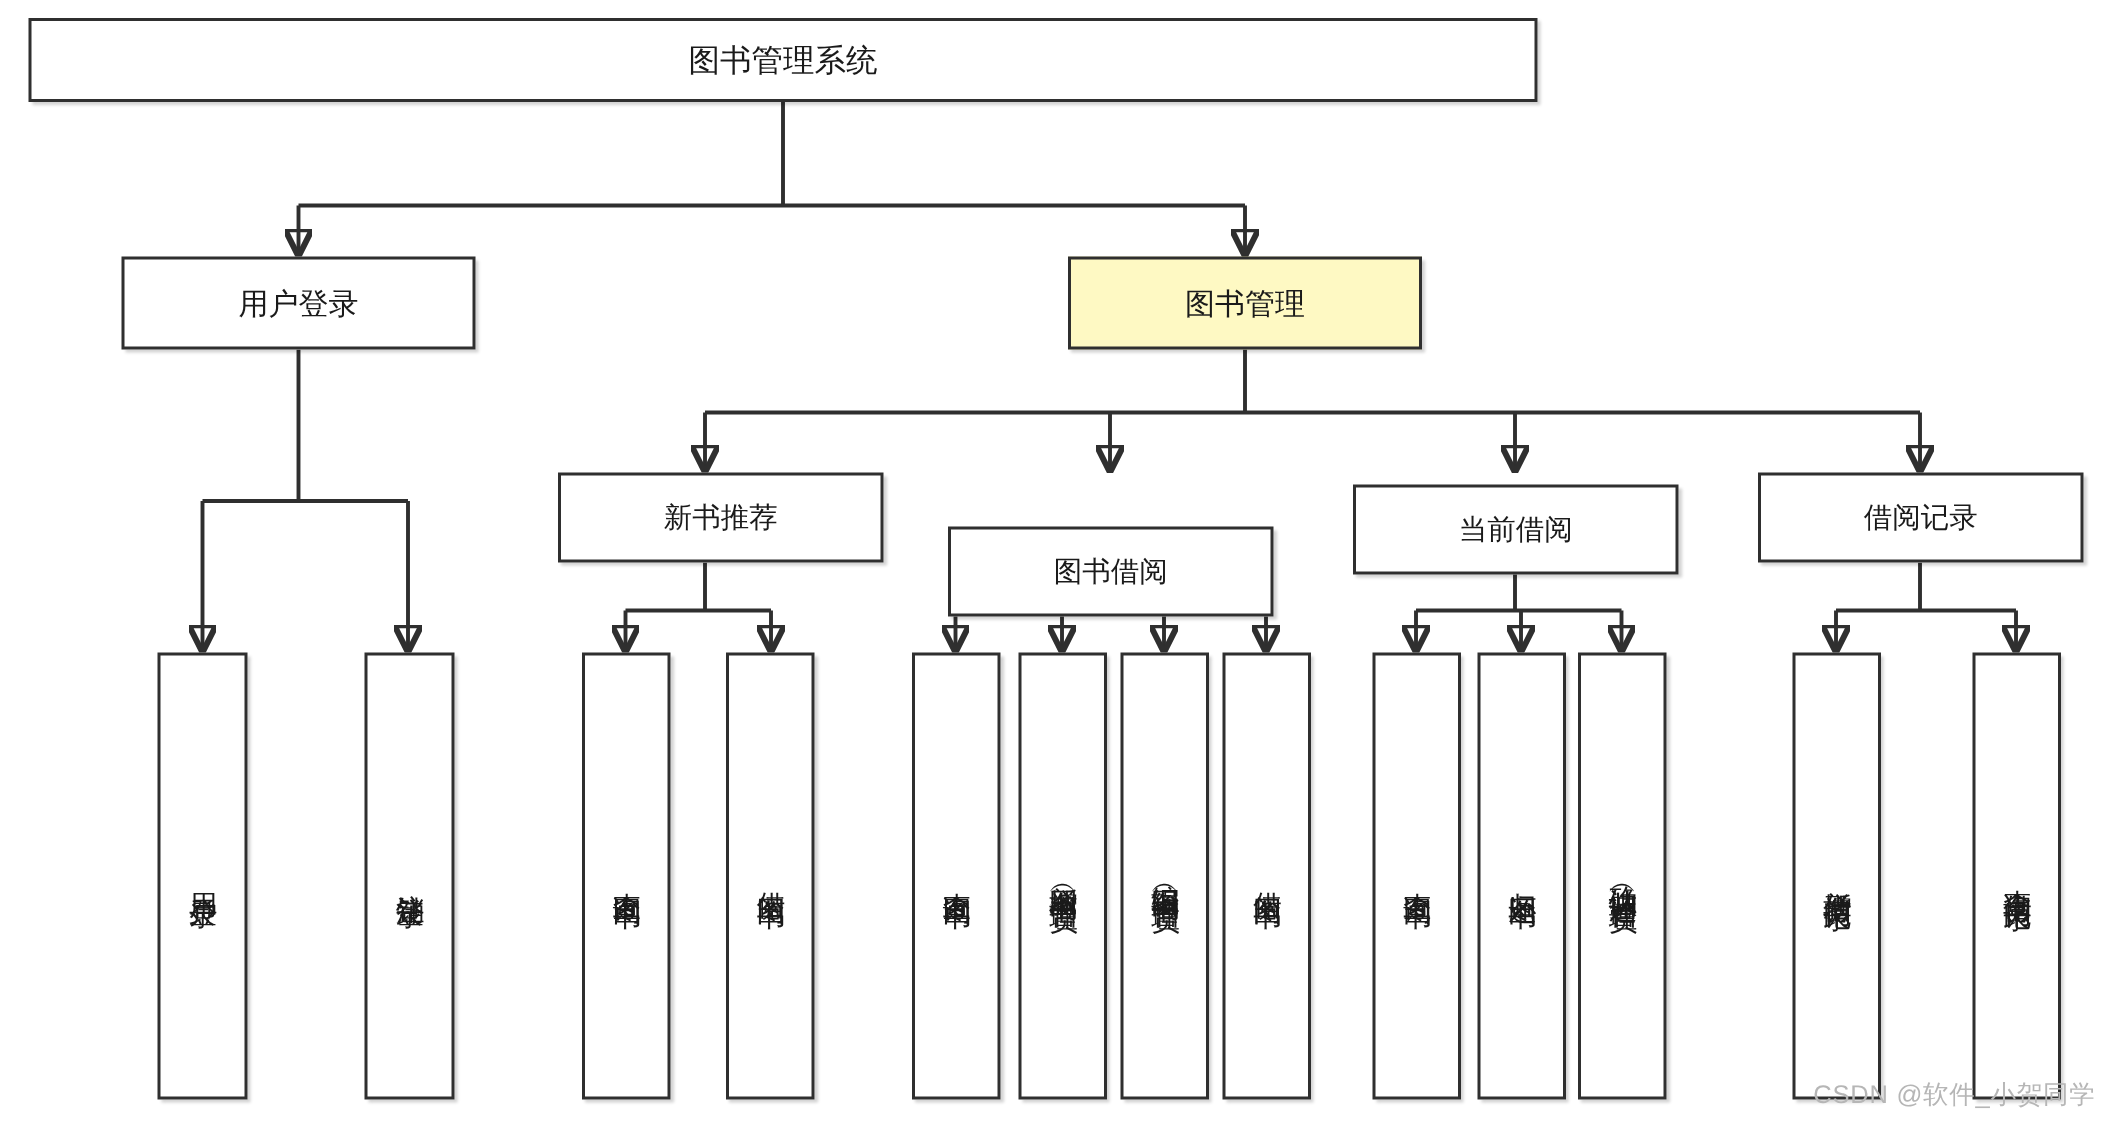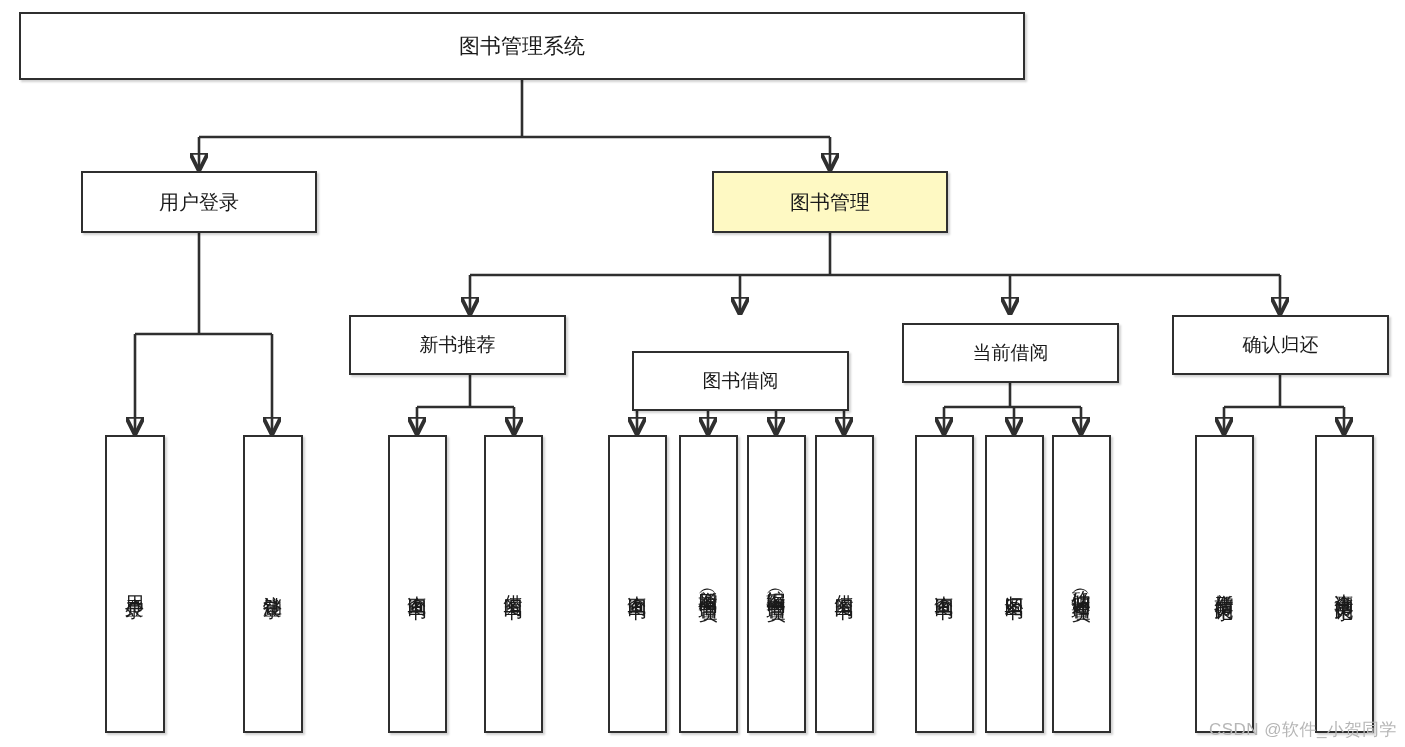--- a/index.html
+++ b/index.html
@@ -114,42 +114,42 @@
     <line x1="944" y1="407" x2="944" y2="432" marker-end="url(#arrow)" stroke="#2f2f2f"></line>
     <line x1="1014" y1="407" x2="1014" y2="432" marker-end="url(#arrow)" stroke="#2f2f2f"></line>
     <line x1="1081" y1="407" x2="1081" y2="432" marker-end="url(#arrow)" stroke="#2f2f2f"></line>
 
     <line x1="1280" y1="375" x2="1280" y2="407" stroke="#2f2f2f"></line>
     <line x1="1224" y1="407" x2="1344" y2="407" stroke="#2f2f2f"></line>
     <line x1="1224" y1="407" x2="1224" y2="432" marker-end="url(#arrow)" stroke="#2f2f2f"></line>
     <line x1="1344" y1="407" x2="1344" y2="432" marker-end="url(#arrow)" stroke="#2f2f2f"></line>
   </svg>
 
-  <div class="node root" style="left: 19px; top: 12px; width: 1006px; height: 68px; border-color: rgb(47, 47, 47); background: rgb(255, 255, 255); color: rgb(26, 26, 26);">
+  <div class="node root" style="left: 19px; top: 12px; width: 1006px; height: 56px; border-color: rgb(47, 47, 47); background: rgb(255, 255, 255); color: rgb(26, 26, 26);">
     <span>图书管理系统</span>
   </div>
 
   <div class="node level2" style="left: 81px; top: 171px; width: 236px; height: 62px; border-color: rgb(47, 47, 47); background: rgb(255, 255, 255); color: rgb(26, 26, 26);">
     <span>用户登录</span>
   </div>
   <div class="node level2" style="left: 712px; top: 171px; width: 236px; height: 62px; border-color: rgb(47, 47, 47); background: #fef9c3; color: rgb(26, 26, 26);">
     <span>图书管理</span>
   </div>
 
-  <div class="node level3" style="left: 349px; top: 315px; width: 217px; height: 60px; border-color: rgb(47, 47, 47); background: rgb(255, 255, 255); color: rgb(26, 26, 26);">
+  <div class="node level3" style="left: 372px; top: 315px; width: 217px; height: 60px; border-color: rgb(47, 47, 47); background: rgb(255, 255, 255); color: rgb(26, 26, 26);">
     <span>新书推荐</span>
   </div>
   <div class="node level3" style="left: 632px; top: 315px; width: 217px; height: 60px; border-color: rgb(47, 47, 47); background: rgb(255, 255, 255); color: rgb(26, 26, 26); margin-top: 36px;">
     <span>图书借阅</span>
   </div>
   <div class="node level3" style="left: 902px; top: 323px; width: 217px; height: 60px; border-color: rgb(47, 47, 47); background: rgb(255, 255, 255); color: rgb(26, 26, 26);">
     <span>当前借阅</span>
   </div>
   <div class="node level3" style="left: 1172px; top: 315px; width: 217px; height: 60px; border-color: rgb(47, 47, 47); background: rgb(255, 255, 255); color: rgb(26, 26, 26);">
-    <span>确认归还</span>
+    <span>借阅记录</span>
   </div>
 
   <div class="node leaf" style="left: 105px; top: 435px; width: 60px; height: 298px; border-color: rgb(47, 47, 47); background: rgb(255, 255, 255); color: rgb(26, 26, 26);">
     <span class="vtext">用户登录</span>
   </div>
   <div class="node leaf" style="left: 243px; top: 435px; width: 60px; height: 298px; border-color: rgb(47, 47, 47); background: rgb(255, 255, 255); color: rgb(26, 26, 26);">
     <span class="vtext">注销登录</span>
   </div>
   <div class="node leaf" style="left: 388px; top: 435px; width: 59px; height: 298px; border-color: rgb(47, 47, 47); background: rgb(255, 255, 255); color: rgb(26, 26, 26);">
     <span class="vtext">查询图书</span>

